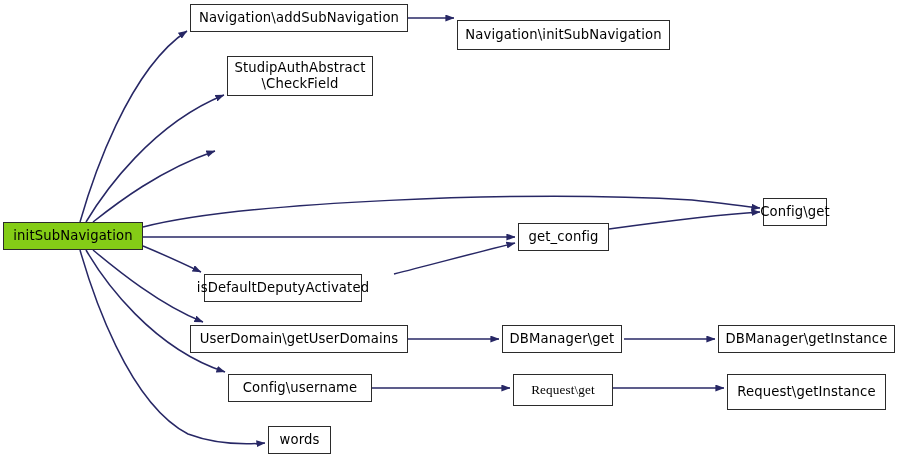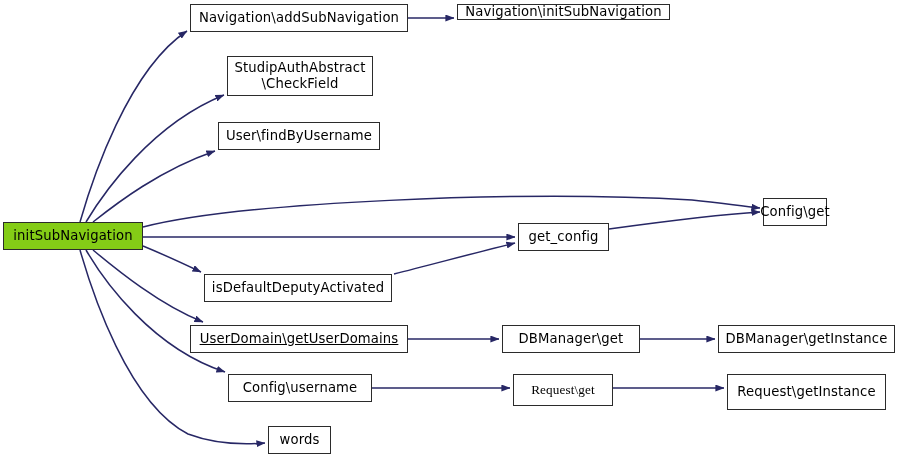--- a/index.html
+++ b/index.html
@@ -98,50 +98,47 @@
   </svg>
 
   <div class="node root" style="left:3px; top:222px; width:140px; height:28px;">
     <span class="node-label">initSubNavigation</span>
   </div>
 
   <div class="node" style="left:190px; top:4px; width:218px; height:28px;text-align:center;">
     <span class="node-label">Navigation\addSubNavigation</span>
   </div>
 
-  <div class="node" style="left:457px; top:4px; width:213px; height:16px;align-items:center;">
+  <div class="node" style="left:457px; top:20px; width:213px; height:30px;align-items:center;">
     <span class="node-label">Navigation\initSubNavigation</span>
   </div>
 
   <div class="node" style="left:227px; top:56px; width:146px; height:40px;">
     <span class="node-label">StudipAuthAbstract
 \CheckField</span>
   </div>
 
-  <div class="node" style="left:218px; top:122px; width:162px; height:28px;">
-    <span class="node-label">User\findByUsername</span>
-  </div>
 
   <div class="node" style="left:763px; top:198px; width:64px; height:28px;">
     <span class="node-label">Config\get</span>
   </div>
 
   <div class="node" style="left:518px; top:223px; width:91px; height:28px;">
     <span class="node-label">get_config</span>
   </div>
 
-  <div class="node" style="left:204px; top:274px; width:188px; height:28px;justify-content:center;">
+  <div class="node" style="left:204px; top:274px; width:158px; height:28px;justify-content:center;">
     <span class="node-label">isDefaultDeputyActivated</span>
   </div>
 
-  <div class="node" style="left:190px; top:325px; width:218px; height:28px;text-decoration:underline;">
+  <div class="node" style="left:190px; top:325px; width:218px; height:28px;">
     <span class="node-label">UserDomain\getUserDomains</span>
   </div>
 
-  <div class="node" style="left:502px; top:325px; width:138px; height:28px;">
+  <div class="node" style="left:502px; top:325px; width:120px; height:28px;">
     <span class="node-label">DBManager\get</span>
   </div>
 
   <div class="node" style="left:718px; top:325px; width:177px; height:28px;">
     <span class="node-label">DBManager\getInstance</span>
   </div>
 
   <div class="node" style="left:228px; top:374px; width:144px; height:28px;">
     <span class="node-label">Config\username</span>
   </div>

